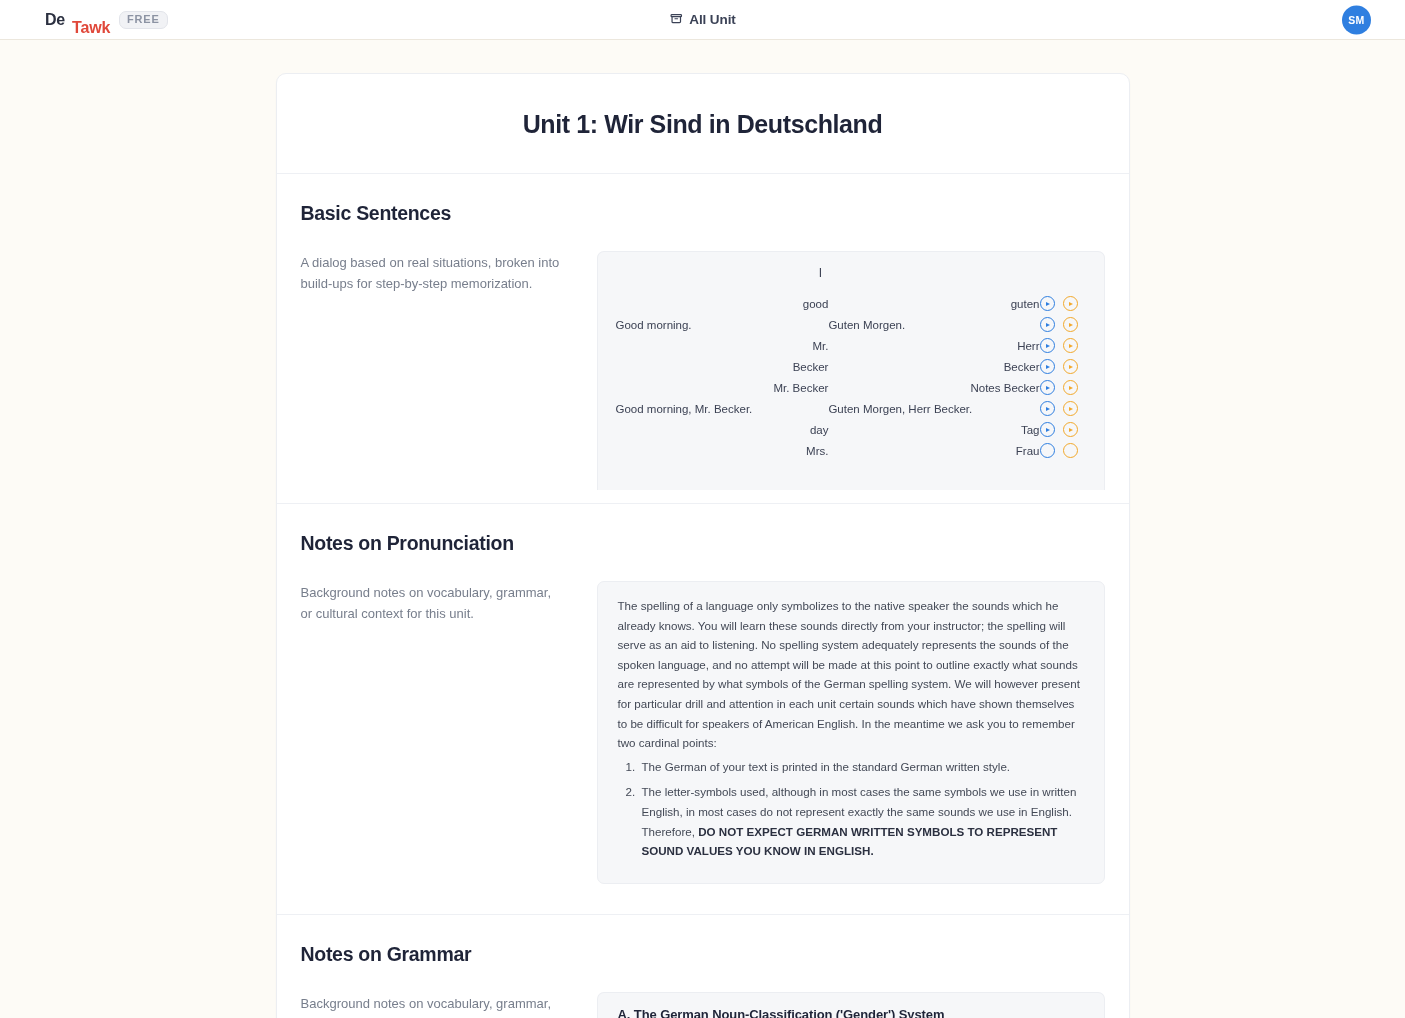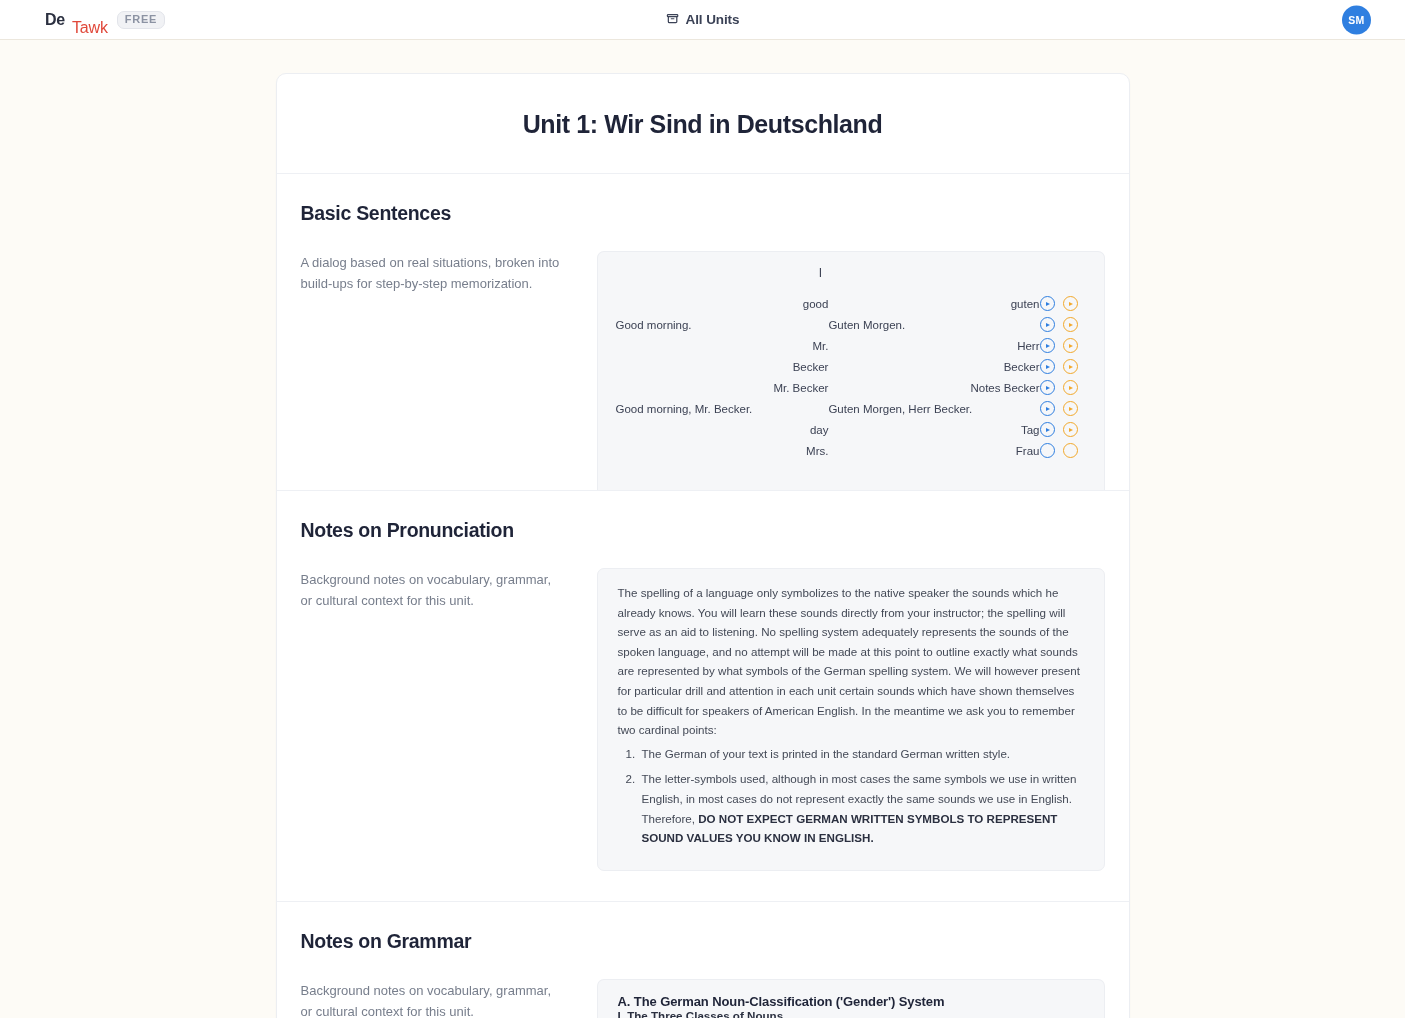--- a/index.html
+++ b/index.html
@@ -29,21 +29,21 @@
     margin-left: 27px;
   }
   .brand-de {
     font-size: 16px;
     font-weight: bold;
     color: #2b3040;
     letter-spacing: -0.2px;
   }
   .brand-tawk {
     font-size: 16px;
-    font-weight: normal;
+    font-weight: bold;
     color: #e0483a;
     letter-spacing: -0.2px;
     margin-top: 16px;
   }
   .free-badge {
     margin-left: 2px;
     font-size: 11px;
     font-weight: bold;
     letter-spacing: 0.8px;
     color: #8c93a3;
@@ -142,21 +142,21 @@
     padding-top: 1px;
   }
   .panel {
     flex: 1;
     background: #f6f7f9;
     border: 1px solid #eceef2;
     border-radius: 7px;
   }
 
   
-  .sec-basic { padding-bottom: 0; }
+  .sec-basic { padding-bottom: 13px; }
   .sec-basic .panel {
     height: 239px;
     overflow: hidden;
     border-bottom: none;
     border-bottom-left-radius: 0;
     border-bottom-right-radius: 0;
   }
   .sec-basic .section-body { margin-bottom: 0; }
 
   .dialog-inner { padding: 14px 0 0 0; }
@@ -264,21 +264,21 @@
   </div>
 
   <div class="nav-center">
     <span class="archive-icon">
       <svg width="13" height="13" viewBox="0 0 16 16" fill="none" stroke="#3b4256" stroke-width="1.5" stroke-linecap="round" stroke-linejoin="round">
         <rect x="1.6" y="3.2" width="12.8" height="2.6" rx="1"></rect>
         <path d="M2.8 5.8v6.1a1.2 1.2 0 0 0 1.2 1.2h8a1.2 1.2 0 0 0 1.2-1.2V5.8"></path>
         <path d="M6.4 8.3h3.2"></path>
       </svg>
     </span>
-    <span class="label">All Units</span>
+    <span class="label">All Unit</span>
   </div>
 
   <div class="avatar">
     <span>SM</span>
   </div>
 </div>
 
 <div class="page-wrap">
   <div class="card">
 

